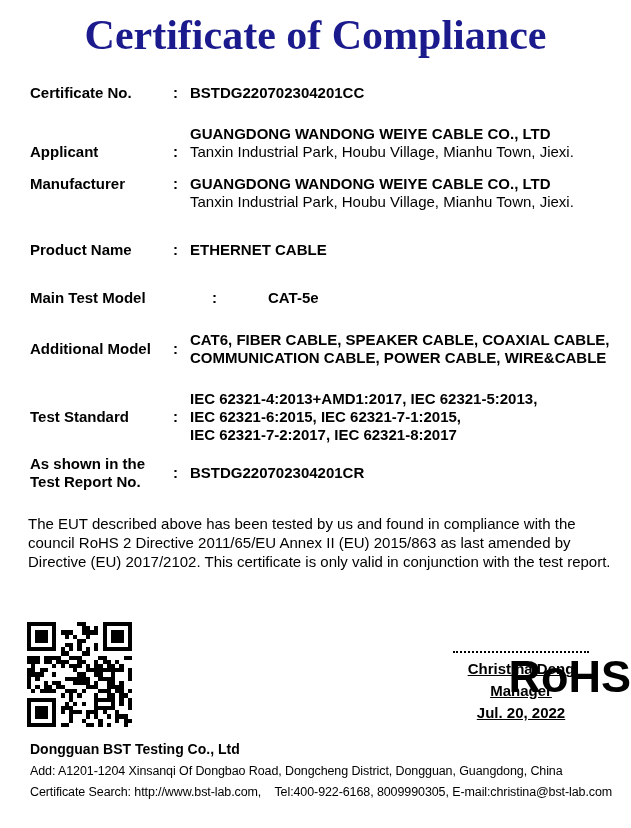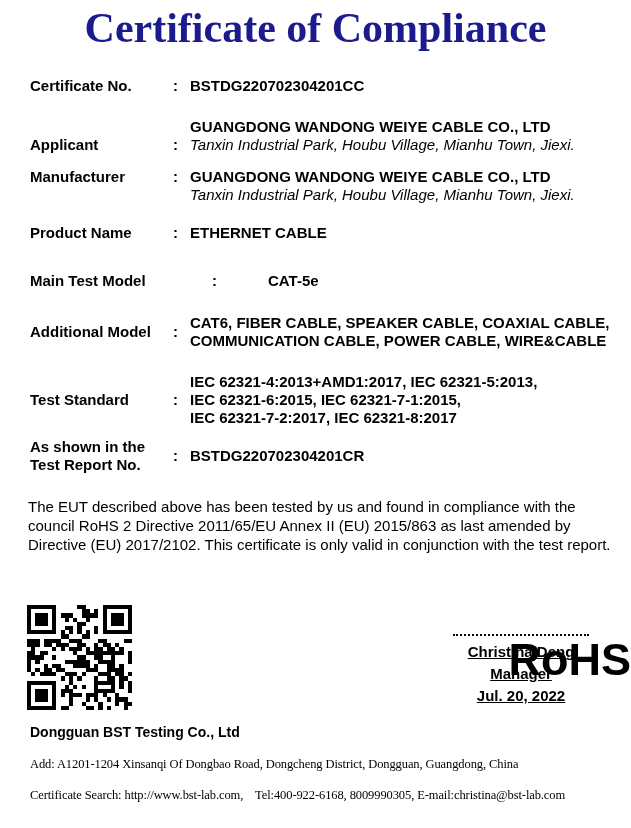--- a/index.html
+++ b/index.html
@@ -7,44 +7,44 @@
     position: relative;
     width: 631px;
     height: 828px;
     background: #ffffff;
     color: #000000;
     font-family: "Liberation Sans", sans-serif;
     overflow: hidden;
   }
   h1.cert-title {
     margin: 0;
-    padding-top: 5px;
+    padding-top: 12px;
     text-align: center;
     font-family: "Liberation Serif", serif;
     font-weight: 700;
     font-size: 42px;
     line-height: 46px;
     color: #1b1b8e;
   }
   .fields { margin-left: 30px; }
   .row {
     display: flex;
     align-items: flex-start;
     font-size: 15px;
     line-height: 18px;
   }
   .row.cc { align-items: center; }
   .row .label { width: 143px; flex: none; font-weight: 700; }
   .row .colon { width: 17px; flex: none; font-weight: 700; }
   .row .value { font-weight: 700; }
-  .row .value .addr { font-weight: 400; font-style: italic; }
+  .row .value .addr { font-weight: 400; }
   .r1 { margin-top: 26px; }
   .r2 { margin-top: 23px; align-items: flex-end; }
   .r3 { margin-top: 14px; }
-  .r4 { margin-top: 20px; }
+  .r4 { margin-top: 30px; }
   .r5 { margin-top: 30px; gap: 39px; }
   .r6 { margin-top: 24px; }
   .r7 { margin-top: 23px; }
   .r8 { margin-top: 11px; }
   .statement {
     margin: 23px 0 0 28px;
     font-size: 15px;
     line-height: 19px;
   }
   .statement div { white-space: pre; }
@@ -56,22 +56,22 @@
     font-size: 45px; font-weight: 700; line-height: 45px;
   }
   .sig {
     position: absolute; left: 449px; top: 29px; width: 144px;
     text-align: center; font-size: 15px; font-weight: 700; line-height: 22px; text-decoration: underline;
   }
   .sig-line { height: 0; border-top: 2px dotted #000; margin: 0 4px 5px 4px; }
   .footer { margin: 14px 0 0 30px; }
   .footer .company { font-size: 14px; font-weight: 700; line-height: 17px; }
   .footer .fline {
-    font-size: 12.5px; line-height: 15px; margin-top: 16px;
-    white-space: pre; letter-spacing: -0.1px; font-family: Liberation Serif, serif;
+    font-size: 12.5px; line-height: 15px; margin-top: 6px;
+    white-space: pre; letter-spacing: -0.1px;
   }
 </style>
 </head>
 <body>
 
 <div class="page">
 
   <h1 class="cert-title" style="color: rgb(27, 27, 142);">Certificate of Compliance</h1>
 
   <div class="fields">

